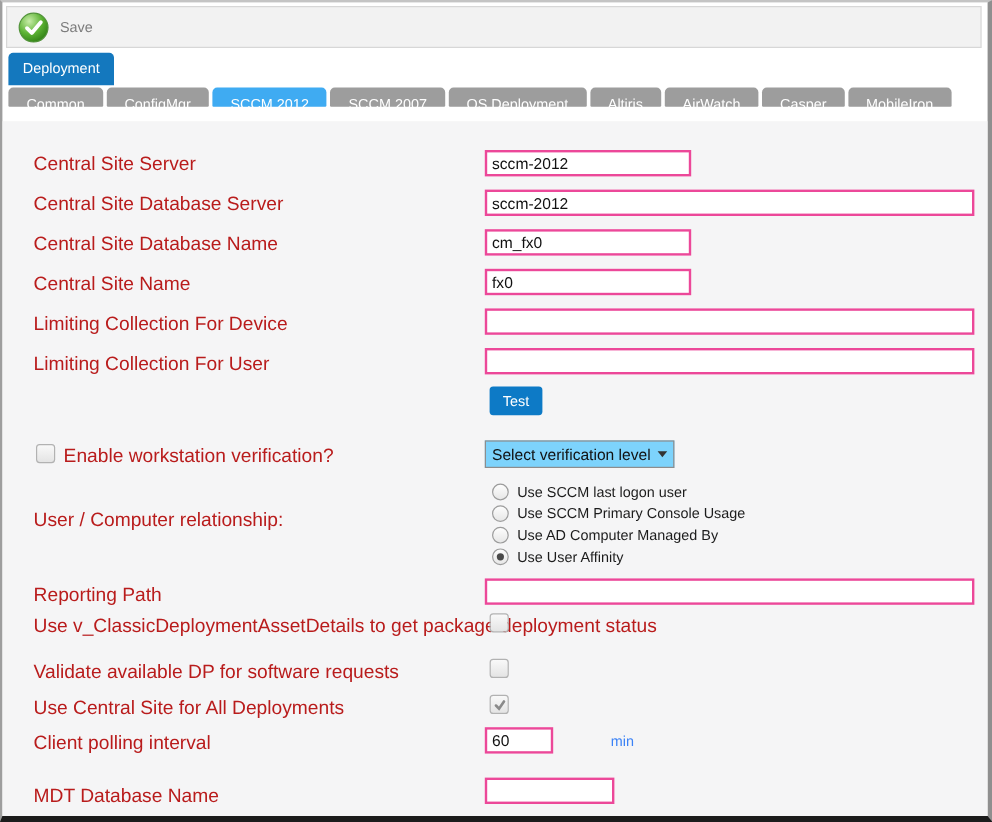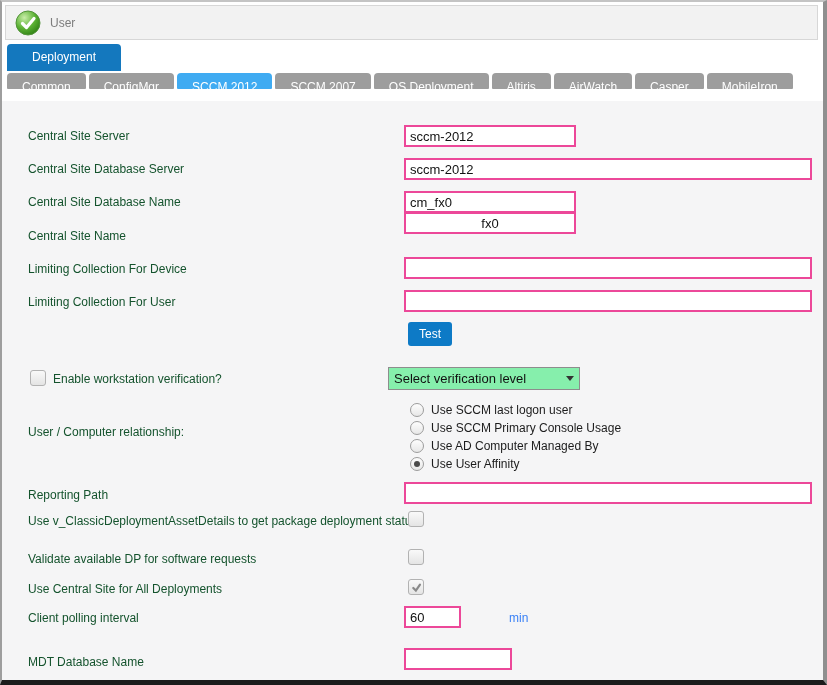--- a/index.html
+++ b/index.html
@@ -23,36 +23,36 @@
     background: #f2f2f2; border: 1px solid #d7d7d7;
     display: flex; align-items: center; padding-left: 9px; gap: 9px;
   }
   .save-btn { display: flex; align-items: center; gap: 9px; cursor: pointer; }
   .save-label { font-size: 12px; color: #7d7d7d; }
 
   
   .primary-tab {
     position: absolute; left: 5px; top: 42px; height: 27px;
     background: #1478be; color: #fff; font-size: 12px;
-    line-height: 27px; padding: 0 25px; border-radius: 4px 4px 0 0;
+    line-height: 27px; padding: 0 12px; border-radius: 4px 4px 0 0;
   }
 
   
   .subtabs { position: absolute; left: 5px; top: 71px; display: flex; gap: 3px; }
   .subtab {
     height: 16px; line-height: 28px; padding: 0 15px;
     background: #9d9d9d; color: #fff; font-size: 12px;
     border-radius: 4px 4px 1px 1px; cursor: pointer; white-space: nowrap;
   }
   .subtab.active { background: #3fabf2; }
 
   
   .content { position: absolute; left: 0; right: 0; top: 99px; bottom: 0; background: #f5f5f6; }
 
-  .lbl { position: absolute; left: 26px; font-size: 12px; color: #14532d; white-space: nowrap; }
+  .lbl { position: absolute; left: 26px; font-size: 16px; color: #b91c1c; white-space: nowrap; }
 
   .txt {
     position: absolute; left: 402px; height: 22px;
     border: 2px solid #ec4899; background: #fff;
     font-family: "Liberation Sans", sans-serif; font-size: 13px; color: #111;
     padding: 0 4px; outline: none;
   }
   .txt.short { width: 172px; }
   .txt.full  { width: 408px; }
   .txt.tiny  { width: 57px; }
@@ -67,22 +67,22 @@
   
   .checkbox {
     position: absolute; width: 16px; height: 16px;
     border: 1px solid #b2b2b2; border-radius: 3px;
     background: linear-gradient(#f9f9f9, #e4e4e4);
     display: flex; align-items: center; justify-content: center; cursor: pointer;
   }
 
   
   .select {
-    position: absolute; left: 386px; top: 365px; width: 192px; height: 23px;
-    background: #86efac; border: 1px solid #8d8d8d;
+    position: absolute; left: 402px; top: 365px; width: 158px; height: 23px;
+    background: #7dd3fc; border: 1px solid #8d8d8d;
     display: flex; align-items: center; padding: 0 5px; cursor: pointer;
   }
   .select-text { font-size: 13px; color: #111; flex: 1; white-space: nowrap; }
   .select-arrow {
     width: 0; height: 0; margin-left: 4px;
     border-left: 4px solid transparent; border-right: 4px solid transparent;
     border-top: 5px solid #333;
   }
 
   
@@ -111,21 +111,21 @@
             <radialGradient id="gGreen" cx="35%" cy="28%" r="80%">
               <stop offset="0%" stop-color="#c8eda8"></stop>
               <stop offset="55%" stop-color="#5cb234"></stop>
               <stop offset="100%" stop-color="#2c7d12"></stop>
             </radialGradient>
           </defs>
           <circle cx="13" cy="13" r="12" fill="url(#gGreen)" stroke="#52933a" stroke-width="1"></circle>
           <path d="M7.5 13.5 l4 4 l7.5 -9" stroke="#ffffff" stroke-width="3.2" fill="none" stroke-linecap="round" stroke-linejoin="round"></path>
         </svg>
       </span>
-      <span class="save-label">User</span>
+      <span class="save-label">Save</span>
     </div>
   </div>
 
   <div class="primary-tab">Deployment</div>
 
   <div class="subtabs">
     <div class="subtab">Common</div>
     <div class="subtab">ConfigMgr</div>
     <div class="subtab active">SCCM 2012</div>
     <div class="subtab">SCCM 2007</div>
@@ -141,21 +141,21 @@
   <span class="lbl" style="top:127px;">Central Site Server</span>
   <input class="txt short" style="top: 123px;" value="sccm-2012">
 
   <span class="lbl" style="top:160px;">Central Site Database Server</span>
   <input class="txt full" style="top: 156px;" value="sccm-2012">
 
   <span class="lbl" style="top:193px;">Central Site Database Name</span>
   <input class="txt short" style="top: 189px;" value="cm_fx0">
 
   <span class="lbl" style="top:227px;">Central Site Name</span>
-  <input class="txt short" style="top: 210px; text-align: center;" value="fx0">
+  <input class="txt short" style="top: 222px;" value="fx0">
 
   <span class="lbl" style="top:260px;">Limiting Collection For Device</span>
   <input class="txt full" style="top: 255px;" value="">
 
   <span class="lbl" style="top:293px;">Limiting Collection For User</span>
   <input class="txt full" style="top: 288px;" value="">
 
   <button class="test-button">Test</button>
 
   <span class="checkbox" style="left:28px; top:368px;"></span>

